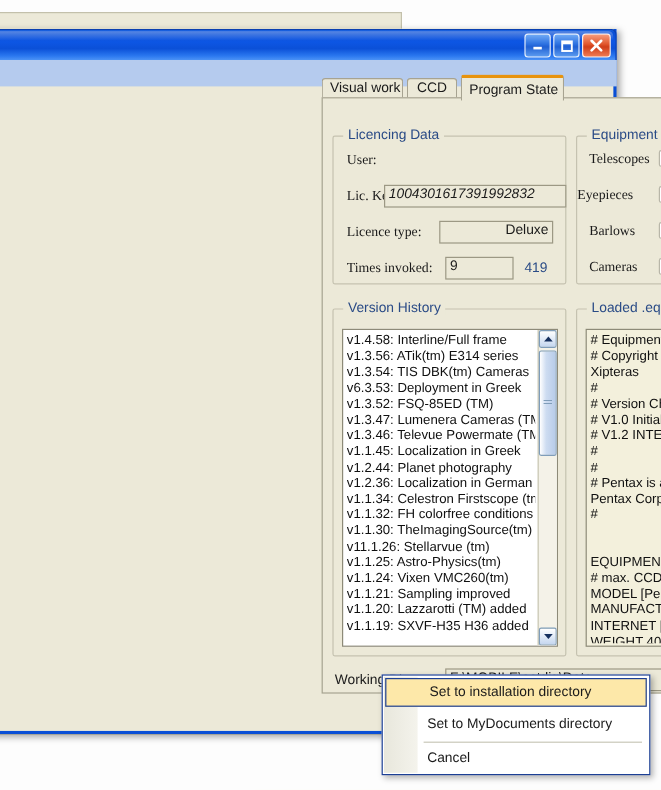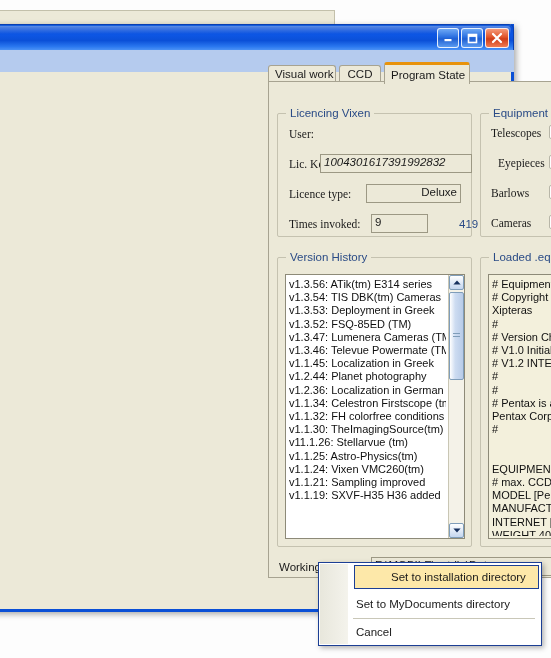--- a/index.html
+++ b/index.html
@@ -120,21 +120,20 @@
     font-family:Liberation Serif, serif; white-space:nowrap;
   }
   .tbox {
     position:absolute; background:#ece9d8; border:1px solid #9c9884;
     font-size:11.5px; color:#1a1a1a; padding:1px 3px;
     font-family:"Liberation Sans", sans-serif; white-space:nowrap; overflow:hidden;
   }
   .bluenum {
     position:absolute; font-size:11.5px; color:#2a4b86;
     font-family:"Liberation Sans", sans-serif;
-    margin-left:22px;
   }
 
   
   .pbar {
     position:absolute; height:14px; background:#ffffff;
     border:1px solid #b8b6a8; border-radius:2px; padding:1px;
   }
 
   
   .listbox {
@@ -275,21 +274,21 @@
 
   <div class="tabstrip">
     <div class="tab" style="left:0px; width:68px;">Visual work</div>
     <div class="tab" style="left:71px; width:42px;">CCD</div>
     <div class="tab active" style="left:116px; width:86px;">Program State</div>
   </div>
 
   <div class="tabpage">
 
     <div class="group" style="left:8px; top:31px; width:195px; height:124px;">
-      <div class="group-title">Licencing Vixen</div>
+      <div class="group-title">Licencing Data</div>
     </div>
     <div class="lbl" style="left:20px; top:46px;">User:</div>
 
     <div class="lbl" style="left:20px; top:76px;">Lic. Key:</div>
     <div class="tbox" style="left:51px; top:72px; width:152px; height:19px;font-style:italic;">1004301617391992832</div>
 
     <div class="lbl" style="left:20px; top:106px;">Licence type:</div>
     <div class="tbox" style="left:97px; top:102px; width:95px; height:19px;text-align:right;">Deluxe</div>
 
     <div class="lbl" style="left:20px; top:136px;">Times invoked:</div>
@@ -298,56 +297,58 @@
 
     <div class="group" style="left:211px; top:31px; width:215px; height:124px;">
       <div class="group-title">Equipment loaded</div>
     </div>
 
     <div class="lbl" style="left:222px; top:45px;">Telescopes</div>
     <div class="pbar" style="left:280px; top:43px; width:99px;">
       
     </div>
 
-    <div class="lbl" style="left:229px; top:75px;">Eyepieces</div>
+    <div class="lbl" style="left:212px; top:75px;">Eyepieces</div>
     <div class="pbar" style="left:280px; top:73px; width:99px;">
       
     </div>
 
     <div class="lbl" style="left:222px; top:105px;">Barlows</div>
     <div class="pbar" style="left:280px; top:103px; width:99px;">
       
     </div>
 
     <div class="lbl" style="left:222px; top:135px;">Cameras</div>
     <div class="pbar" style="left:280px; top:133px; width:99px;">
       
     </div>
 
     <div class="group" style="left:8px; top:175px; width:195px; height:290px;">
       <div class="group-title">Version History</div>
     </div>
     <div class="listbox" style="left:16px; top:192px; width:180px; height:265px;">
       <div class="listlines">
+        <div>v1.4.58: Interline/Full frame</div>
         <div>v1.3.56: ATik(tm) E314 series</div>
         <div>v1.3.54: TIS DBK(tm) Cameras</div>
-        <div>v1.3.53: Deployment in Greek</div>
+        <div>v6.3.53: Deployment in Greek</div>
         <div>v1.3.52: FSQ-85ED (TM)</div>
         <div>v1.3.47: Lumenera Cameras (TM)</div>
         <div>v1.3.46: Televue Powermate (TM)</div>
         <div>v1.1.45: Localization in Greek</div>
         <div>v1.2.44: Planet photography</div>
         <div>v1.2.36: Localization in German</div>
         <div>v1.1.34: Celestron Firstscope (tm)</div>
         <div>v1.1.32: FH colorfree conditions</div>
         <div>v1.1.30: TheImagingSource(tm)</div>
         <div>v11.1.26: Stellarvue (tm)</div>
         <div>v1.1.25: Astro-Physics(tm)</div>
         <div>v1.1.24: Vixen VMC260(tm)</div>
         <div>v1.1.21: Sampling improved</div>
+        <div>v1.1.20: Lazzarotti (TM) added</div>
         <div>v1.1.19: SXVF-H35 H36 added</div>
 
       </div>
       <div class="vscroll">
         <div class="sbtn up">
           <svg width="8" height="5" viewBox="0 0 8 5">
               <path d="M4 0.4 L7.6 4.6 L0.4 4.6 Z" fill="#16305e"></path>
             </svg>
         </div>
         <div class="sthumb" style="top:17px; height:88px;">
@@ -389,19 +390,19 @@
       </div>
 
     </div>
 
     <div class="wd-label" style="left:10px; top:479px;">Working Directory:</div>
     <div class="tbox" style="left:102px; top:475px; width:320px; height:19px;">F:\MOBILE\astdig\Data</div>
   </div>
 
   <div class="ctxmenu">
     <div class="ctx-gutter"></div>
-    <div class="ctx-item hl" style="top:2px;margin-left:33px;">Set to installation directory</div>
+    <div class="ctx-item hl" style="top:2px;">Set to installation directory</div>
     <div class="ctx-item" style="top:28px;">Set to MyDocuments directory</div>
     <div class="ctx-sep" style="top:55px;"></div>
     <div class="ctx-item" style="top:56px;">Cancel</div>
   </div>
 
 </div>
 
 </body></html>

